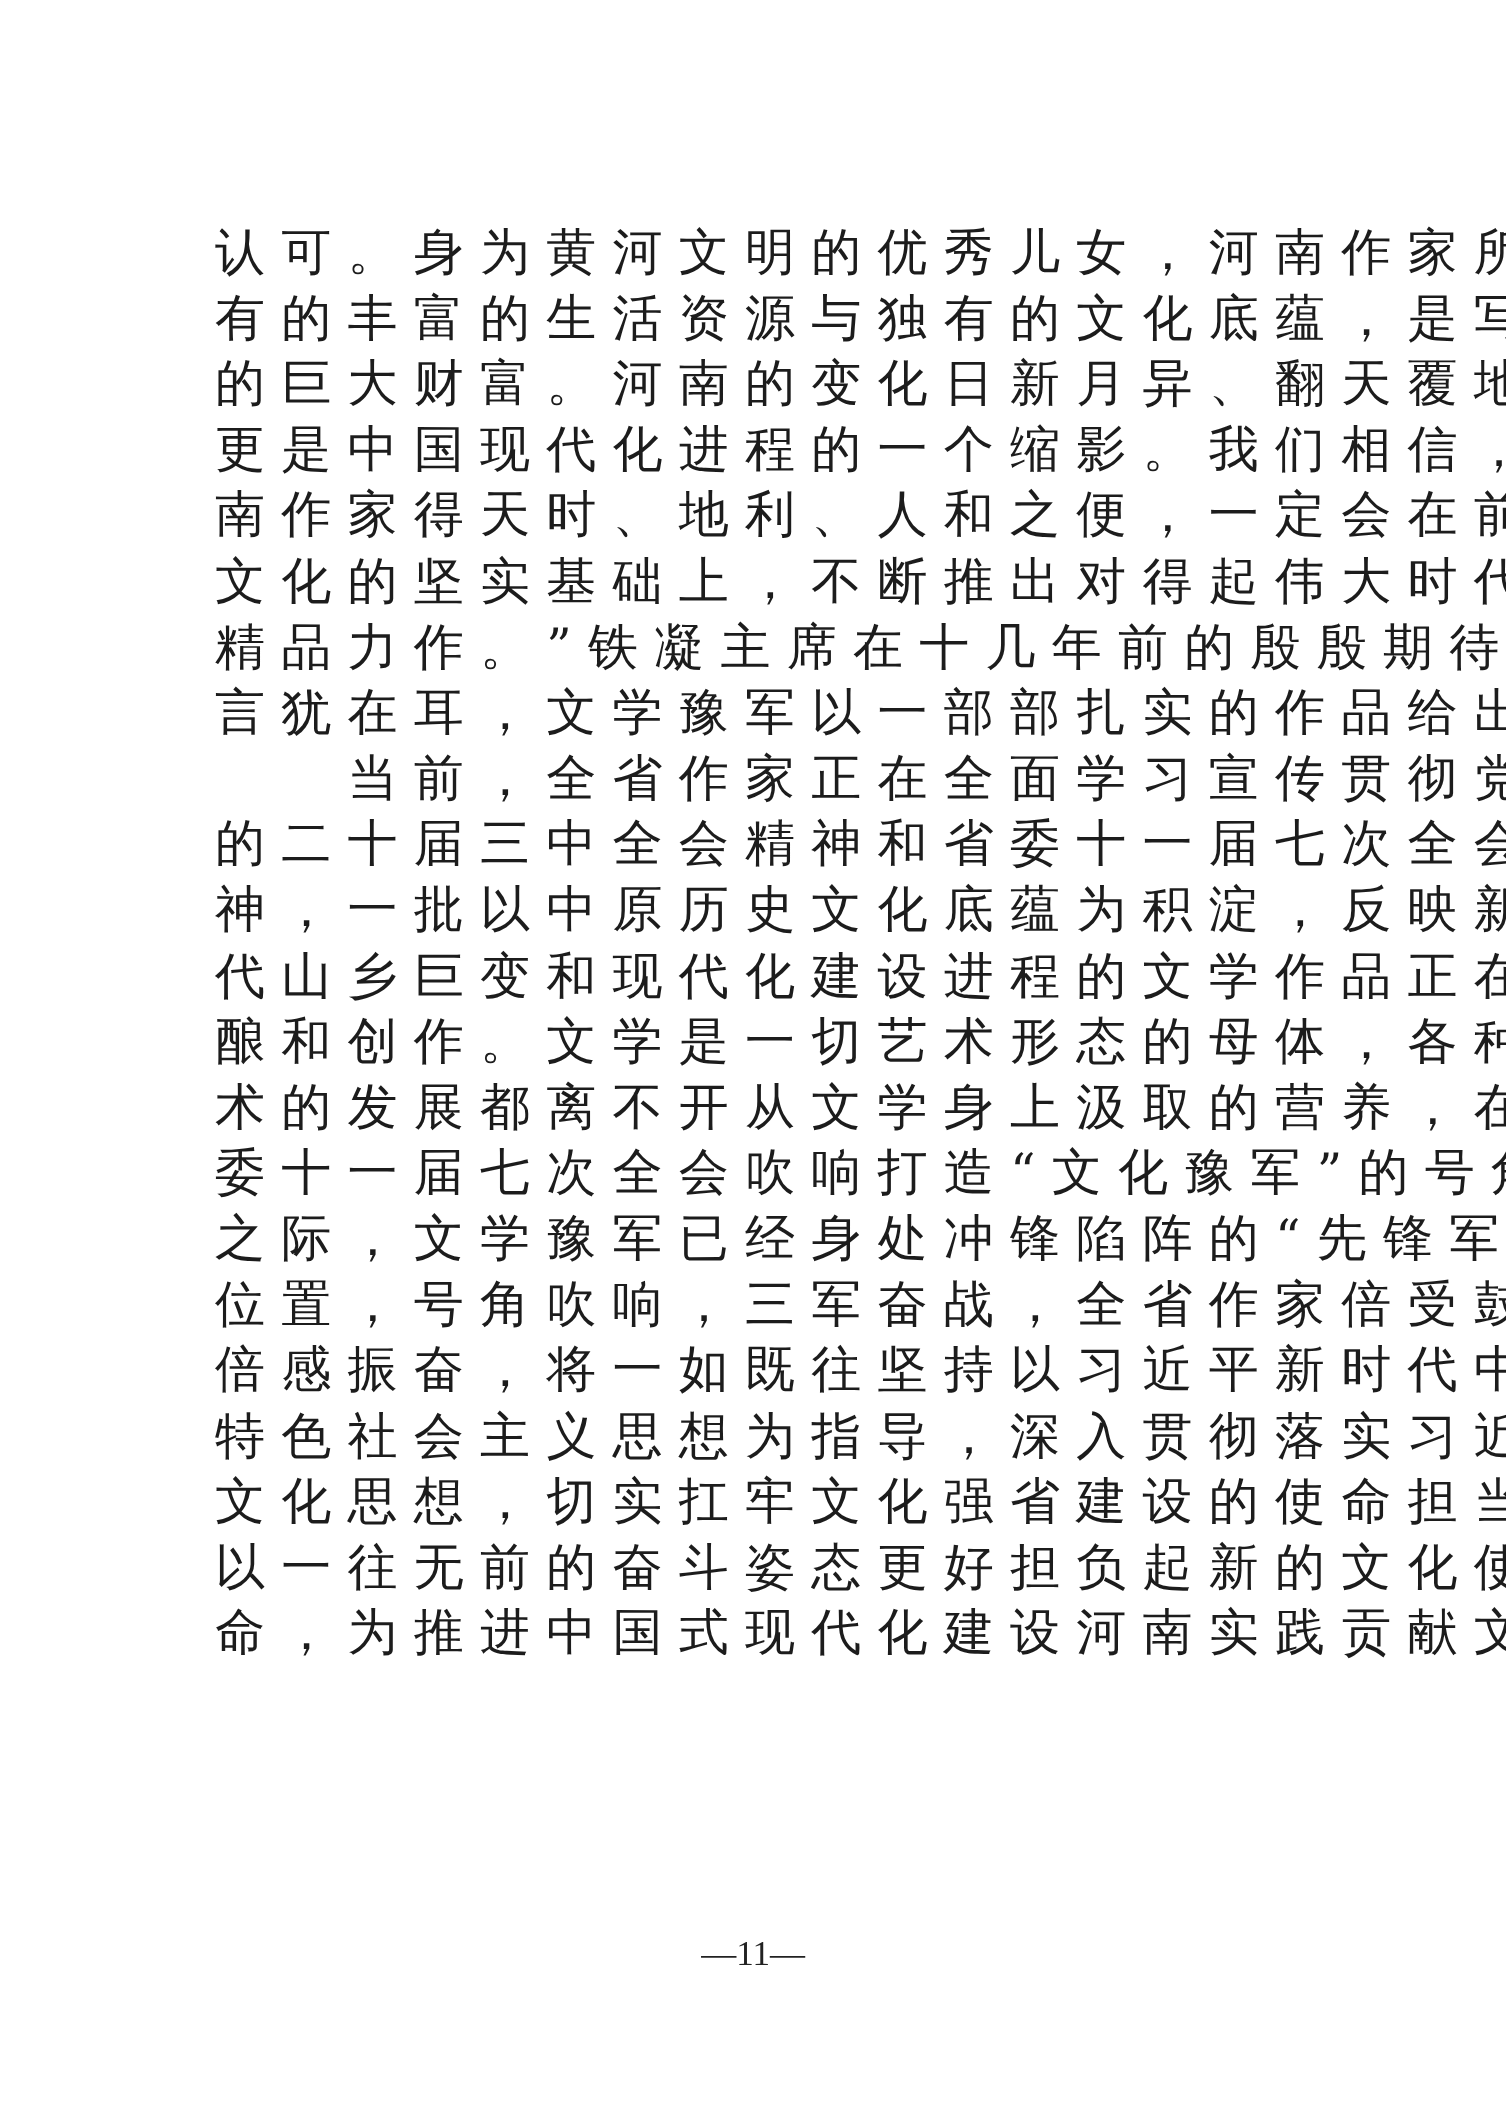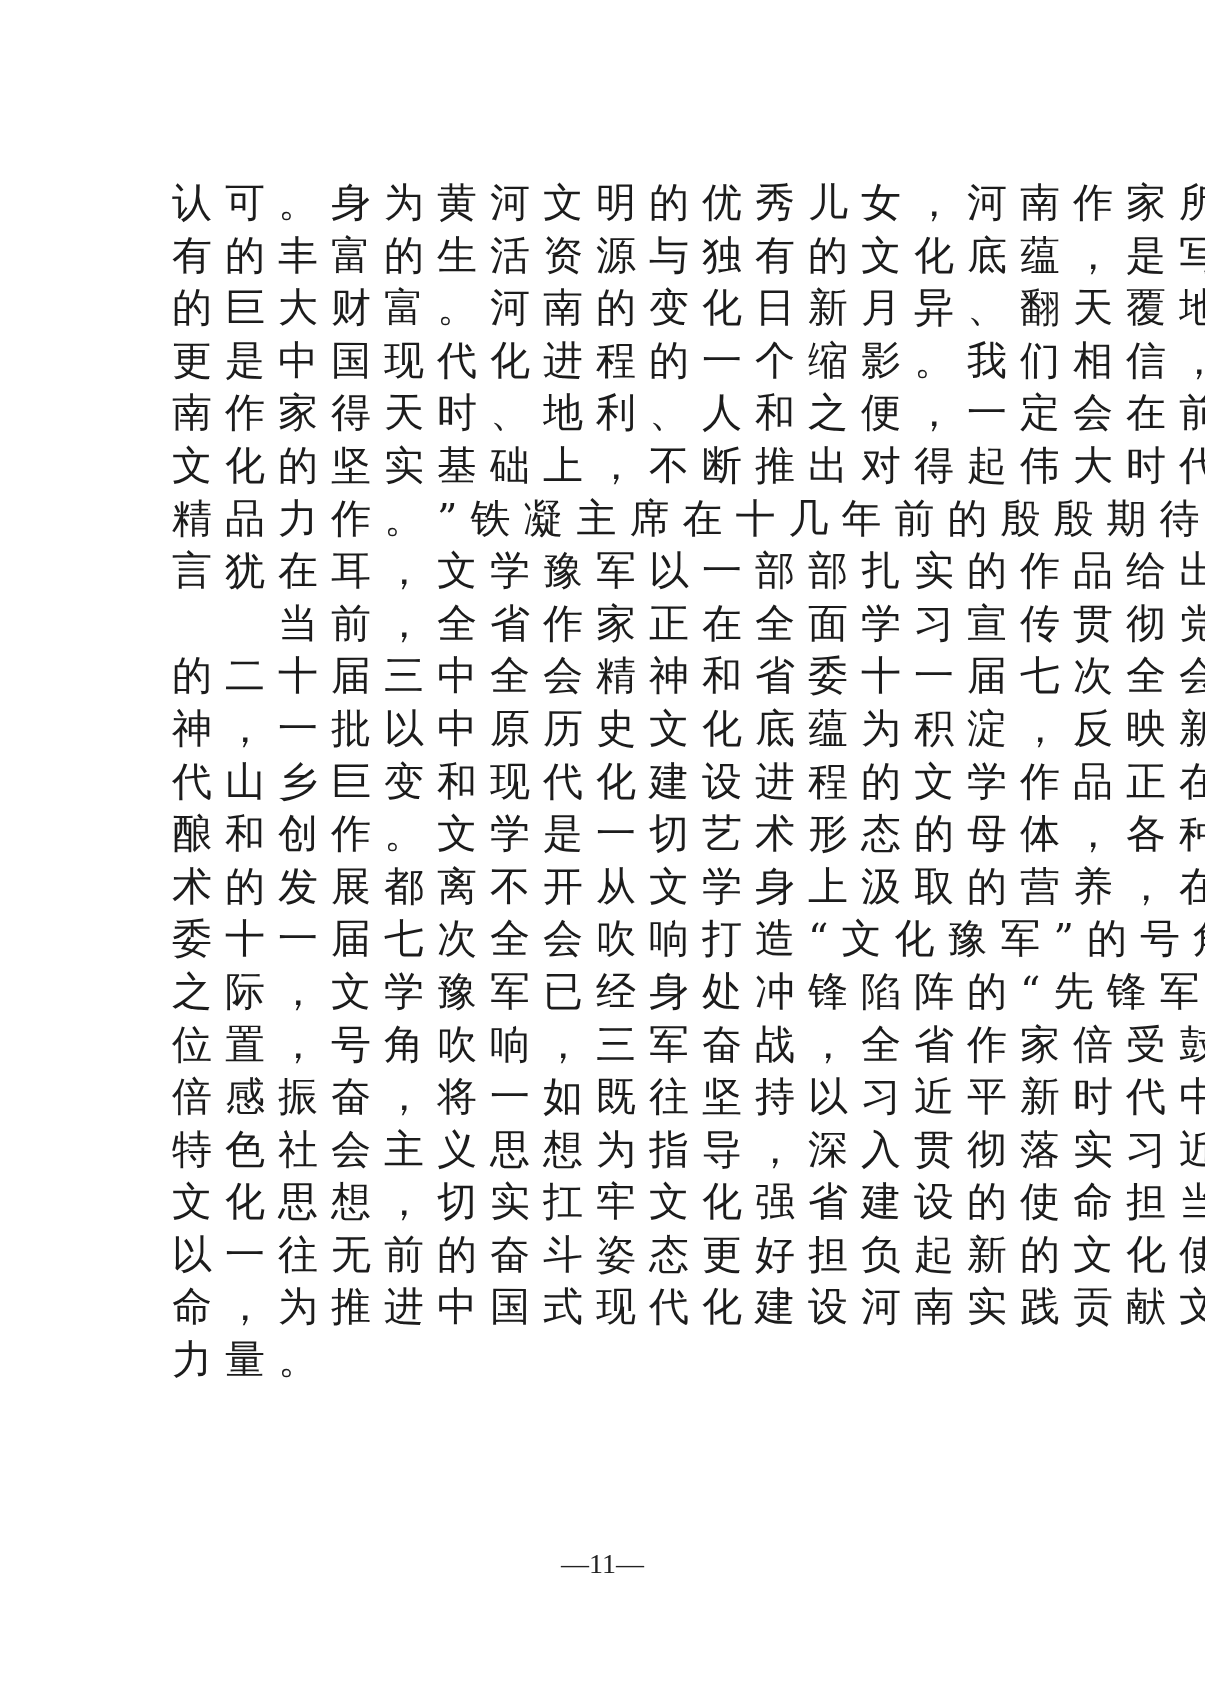--- a/index.html
+++ b/index.html
@@ -73,18 +73,17 @@
       <div class="line">酿和创作。文学是一切艺术形态的母体，各种艺</div>
       <div class="line">术的发展都离不开从文学身上汲取的营养，在省</div>
       <div class="line">委十一届七次全会吹响打造“文化豫军”的号角</div>
       <div class="line">之际，文学豫军已经身处冲锋陷阵的“先锋军”</div>
       <div class="line">位置，号角吹响，三军奋战，全省作家倍受鼓舞、</div>
       <div class="line">倍感振奋，将一如既往坚持以习近平新时代中国</div>
       <div class="line">特色社会主义思想为指导，深入贯彻落实习近平</div>
       <div class="line">文化思想，切实扛牢文化强省建设的使命担当，</div>
       <div class="line">以一往无前的奋斗姿态更好担负起新的文化使</div>
       <div class="line">命，为推进中国式现代化建设河南实践贡献文学</div>
-      <div class="line">力量。</div>
     </div>
   </div>
 
   <div class="page-number">—11—</div>
 </div>
 
 </body></html>

